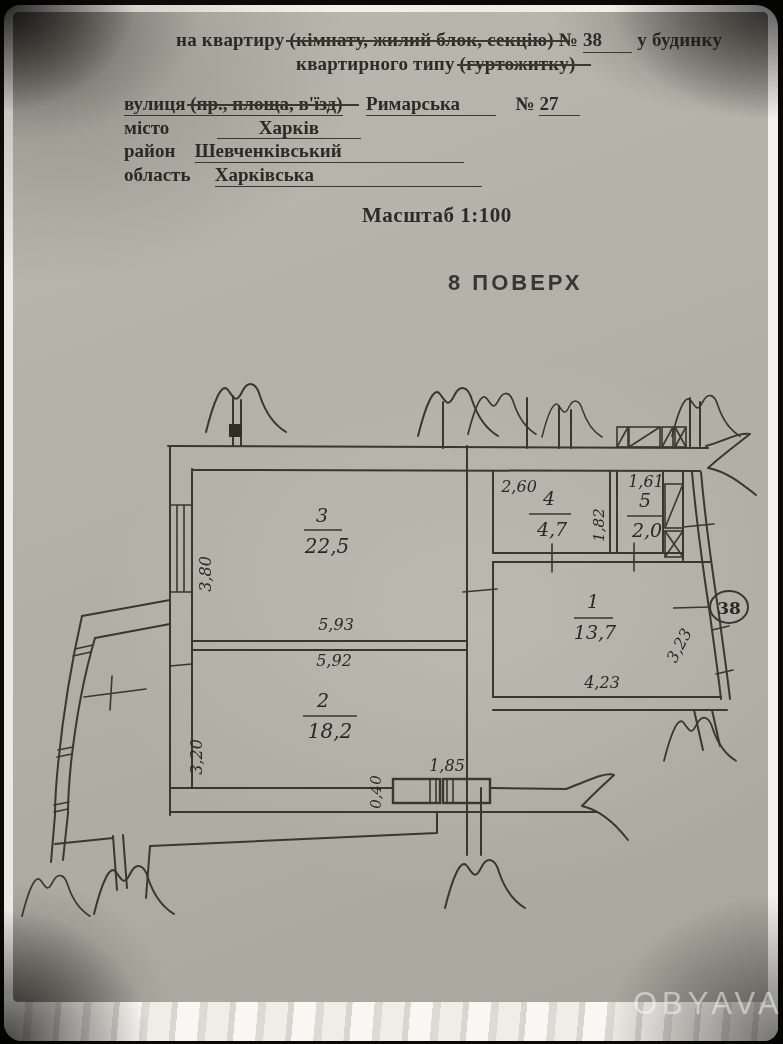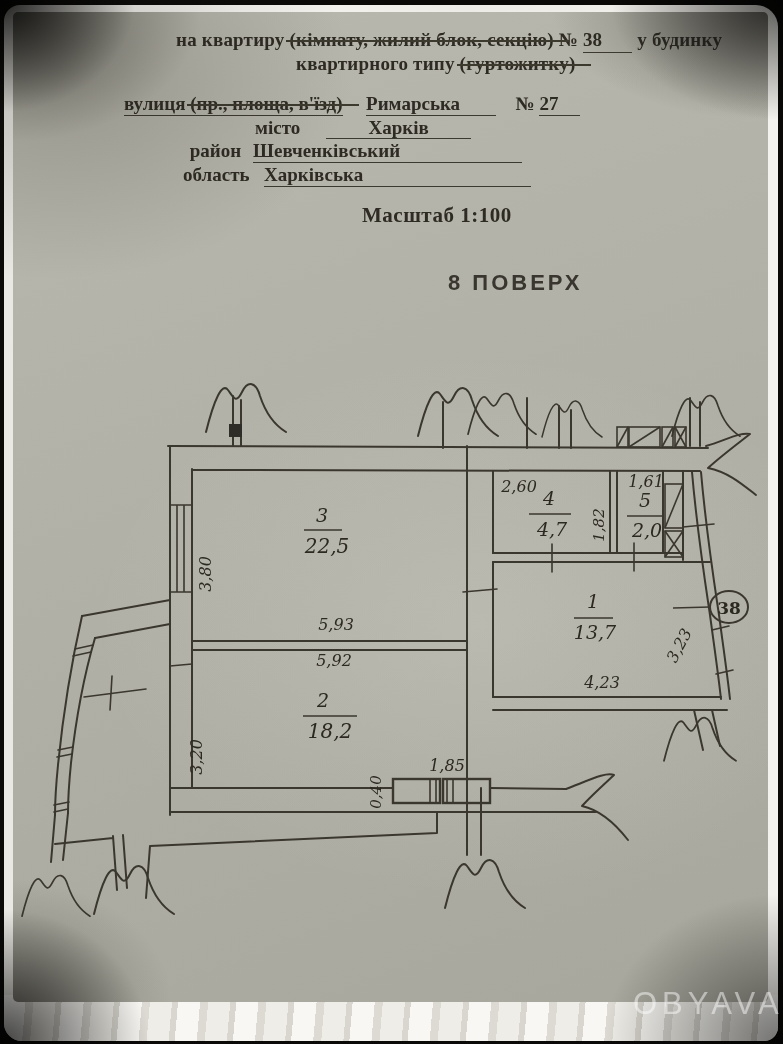--- a/index.html
+++ b/index.html
@@ -1,17 +1,17 @@
 <!DOCTYPE html>
 <html><head>
 <meta charset="utf-8">
 <style>
   html,body{margin:0;padding:0;background:#000;}
   .photo{position:relative;width:783px;height:1044px;background:#0a0908;overflow:hidden;
-         font-family:"Liberation Serif",serif;text-align:center;}
+         font-family:"Liberation Serif",serif;}
   .white-mat{position:absolute;left:4px;top:5px;right:5px;bottom:3px;
     background:linear-gradient(90deg,#e9e8e3,#f6f5f1 30%,#ecebe5 60%,#f3f2ed);
     border-radius:16px 22px 14px 18px;}
   .white-mat::after{content:"";position:absolute;left:0;right:0;bottom:0;height:46px;
     background:repeating-linear-gradient(95deg,#f8f7f3 0 22px,#dcdad3 22px 30px,#efede7 30px 52px,#d8d6ce 52px 58px);
     border-radius:0 0 14px 18px;}
   .paper{position:absolute;left:13px;top:12px;right:15px;bottom:42px;border-radius:5px;
     background:
       radial-gradient(ellipse 260px 180px at 0% 0%,rgba(22,20,15,.5),transparent 72%),
       radial-gradient(ellipse 300px 150px at 100% 0%,rgba(22,20,15,.42),transparent 72%),

